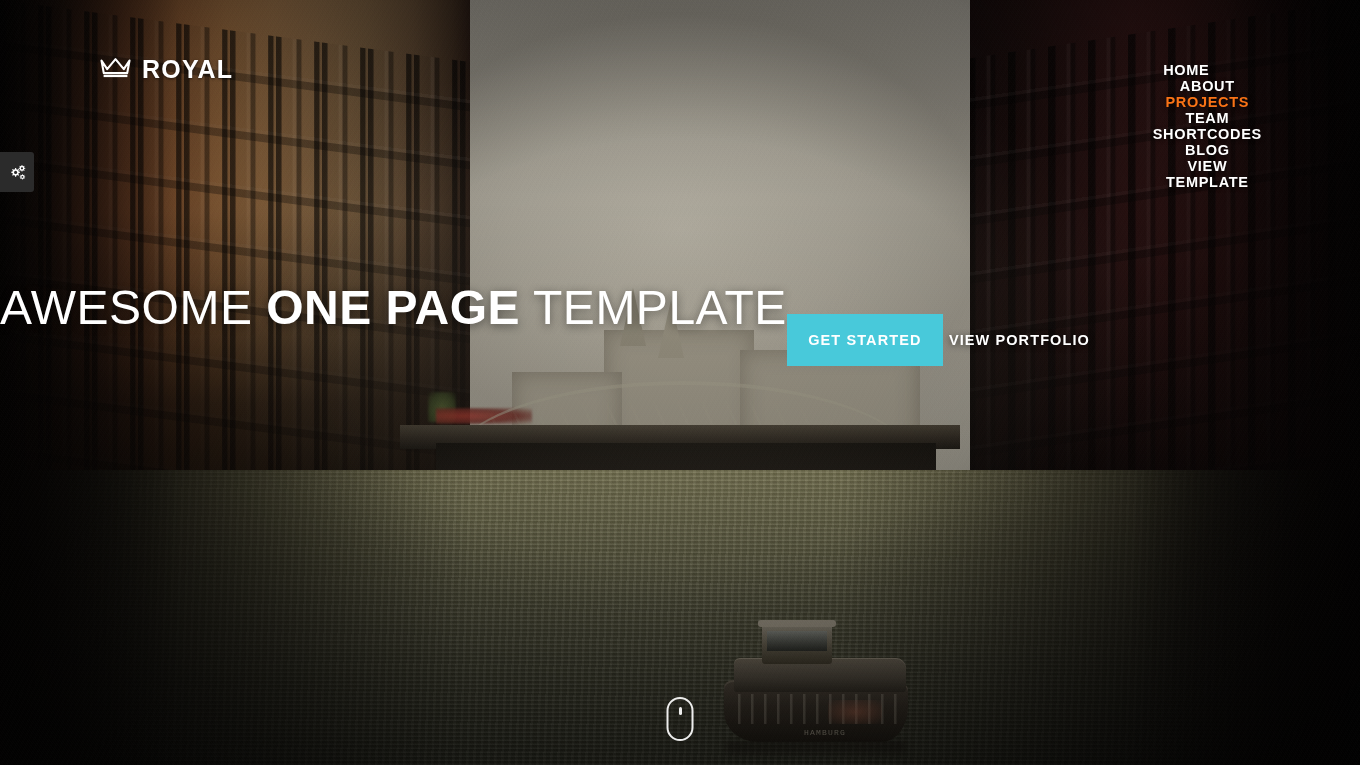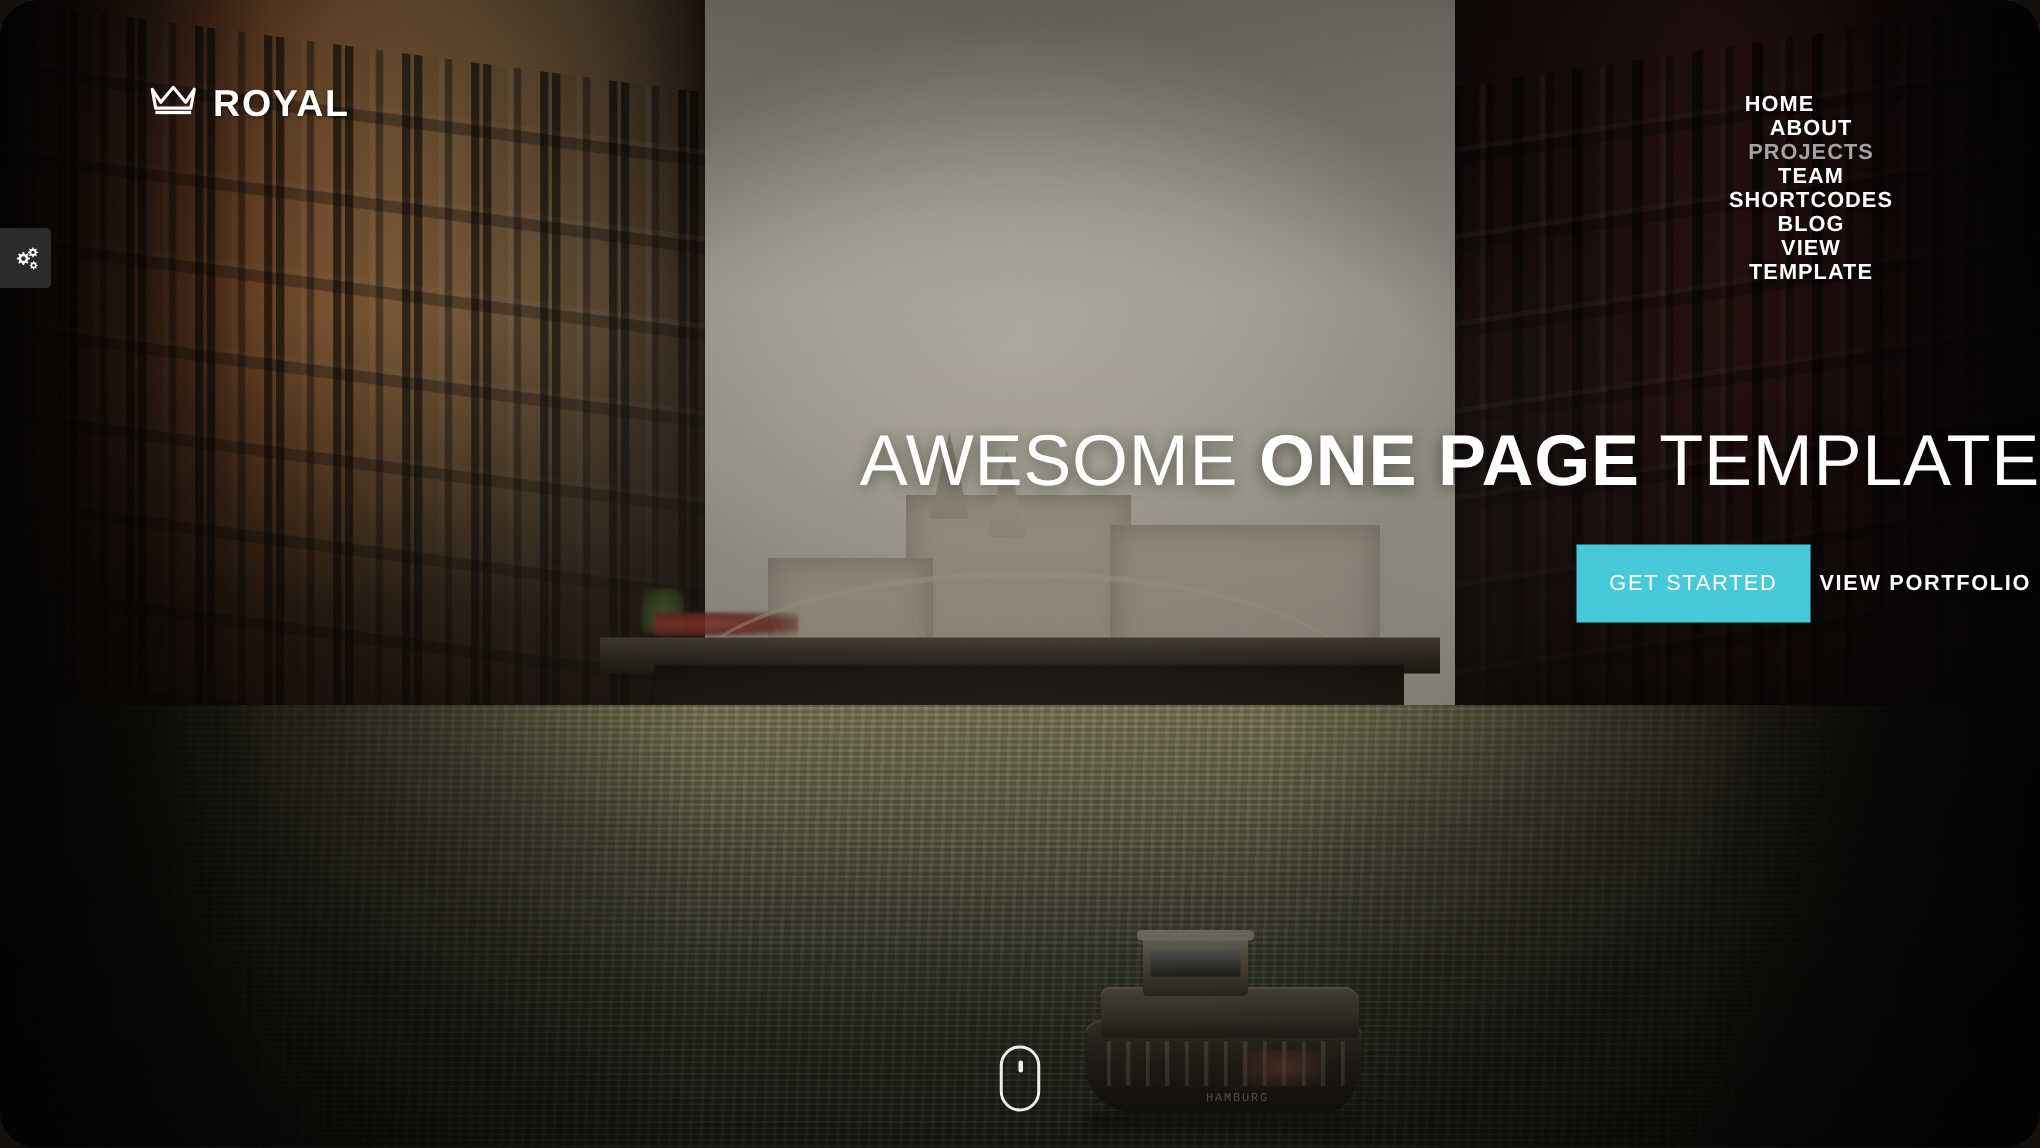--- a/index.html
+++ b/index.html
@@ -10,21 +10,20 @@
     background:#14100e;
     font-family:"Liberation Sans", sans-serif;
   }
 
   
   .hero {
     position:relative;
     width:1360px; height:765px;
     overflow:hidden;
     background:#15110f;
-    border-radius:24px;
   }
 
   
   .photo { position:absolute; inset:0; overflow:hidden; }
 
   
   .sky {
     position:absolute; left:0; top:0; width:1360px; height:470px;
     background:
       radial-gradient(ellipse 420px 300px at 680px 230px, #a9a59a 0%, #9d998e 40%, #8e8a80 72%, rgba(128,124,114,0) 100%),
@@ -270,26 +269,26 @@
     position:absolute; right:98px; top:62px;
     display:flex; align-items:center; gap:0;flex-direction:column;
   }
   .nav-item {
     color:#fff; font-size:14.5px; font-weight:bold; letter-spacing:.7px;
     padding:0 0 0 0; margin-left:42px;
     text-decoration:none; cursor:pointer; white-space:nowrap;
     text-shadow:0 1px 4px rgba(0,0,0,.65);
   }
   .nav-item:first-child { margin-left:0; }
-  .nav-item.is-active { color:#a3a3a3; text-shadow:0 1px 5px rgba(0,0,0,.5);text-align:center; }
+  .nav-item.is-active { color:#f97316; text-shadow:0 1px 5px rgba(0,0,0,.5);text-align:center; }
 
   
   .hero-copy {
     position:absolute; left:0; top:0; width:1360px; height:765px;
-    display:flex; flex-direction:column; align-items:flex-end;
+    display:flex; flex-direction:row; align-items:flex-start;
     justify-content:flex-start;
     padding-top:283px;
   }
   .headline {
     color:#fff; font-size:48px; line-height:1.03;
     letter-spacing:.5px; font-weight:300; white-space:nowrap;
     text-shadow:0 2px 10px rgba(0,0,0,.45);
   }
   .headline .em { font-weight:bold; }
   .subline {
@@ -301,21 +300,21 @@
   }
 
   .cta-row {
     margin-top:31px;
     display:flex; align-items:center;
   }
   .btn-primary {
     display:inline-flex; align-items:center; justify-content:center;
     width:156px; height:52px;
     background:#48c9da; color:#fff;
-    font-size:14.5px; font-weight:normal; letter-spacing:1.1px;
+    font-size:14.5px; font-weight:bold; letter-spacing:1.1px;
     border:none; cursor:pointer;
     font-family:"Liberation Sans", sans-serif;
   }
   .btn-ghost {
     display:inline-flex; align-items:center; justify-content:center;
     height:52px; padding:0 6px;
     background:transparent; color:#fff;
     font-size:14.5px; font-weight:bold; letter-spacing:1.1px;
     border:none; cursor:pointer;
     text-shadow:0 1px 6px rgba(0,0,0,.6);

